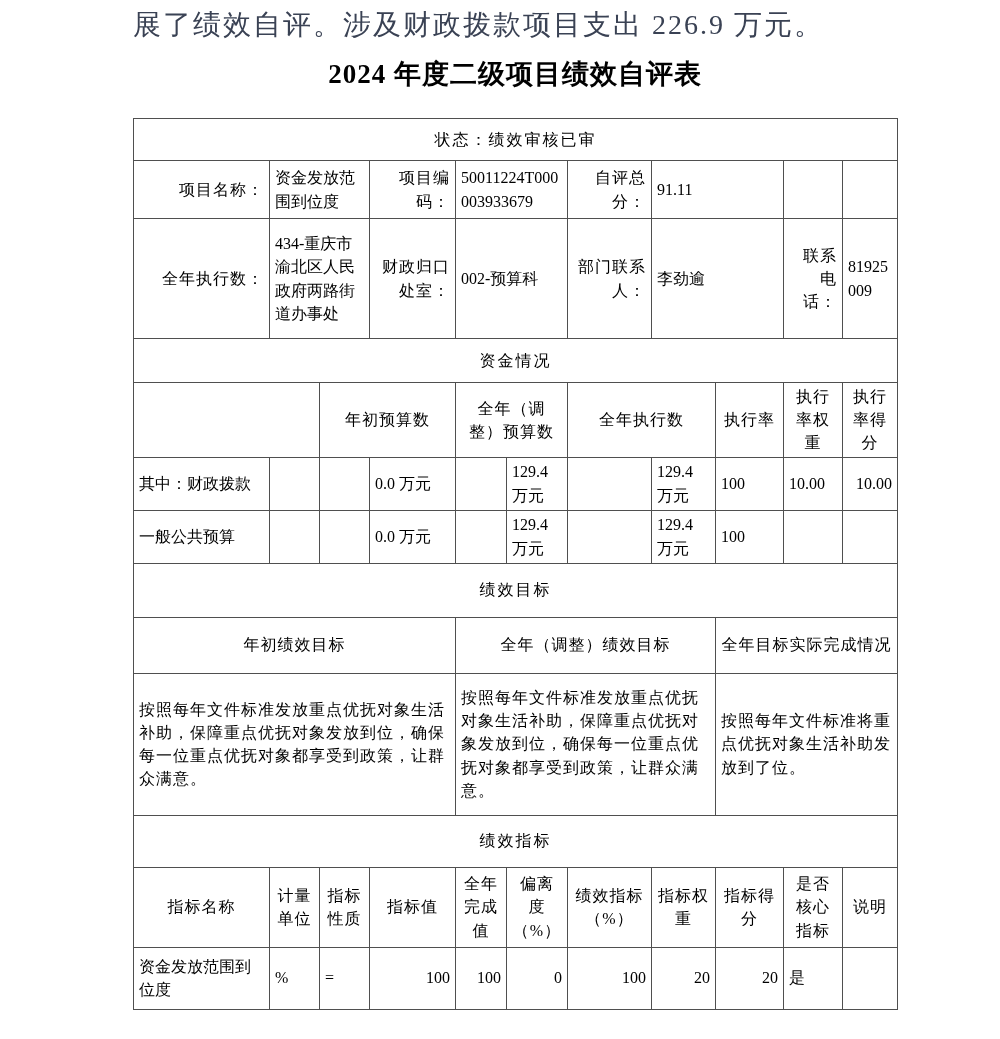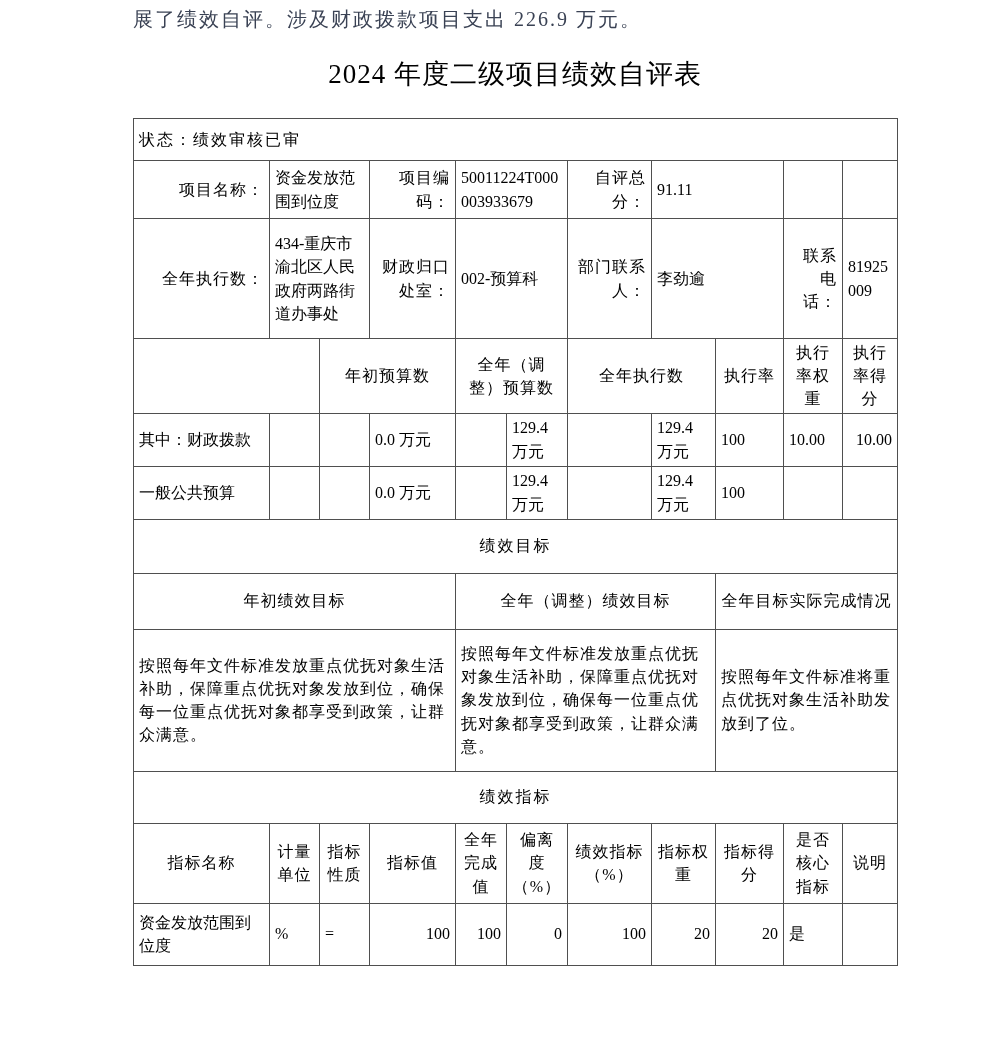--- a/index.html
+++ b/index.html
@@ -13,32 +13,32 @@
     overflow: hidden;
     position: relative;
     font-family: "Liberation Serif", "DejaVu Serif", serif;
     color: #000;
   }
   .intro {
     position: absolute;
     left: 133px;
     top: 6px;
     width: 820px;
-    font-size: 20px;
+    font-size: 28px;
     letter-spacing: 2px;
     color: #3a4254;
   }
   .title {
     position: absolute;
     left: 133px;
     top: 56px;
     width: 764px;
     text-align: center;
     font-size: 27px;
-    font-weight: normal;
+    font-weight: bold;
     letter-spacing: 1px;
     color: #000;
   }
   table.main {
     position: absolute;
     left: 133px;
     top: 118px;
     width: 764px;
     border-collapse: collapse;
     table-layout: fixed;
@@ -54,21 +54,21 @@
   }
   td.lbl   { text-align: right; letter-spacing: 1px; }
   td.val   { text-align: left; word-wrap: break-word; word-break: break-all; }
   td.c     { text-align: center; letter-spacing: 1px; }
   td.r     { text-align: right; padding-right: 3px; }
   td.section {
     text-align: center;
     letter-spacing: 2px;
   }
   td.status {
-    text-align: left;
+    text-align: center;
     padding-right: 3px;
     letter-spacing: 2px;
   }
   td.goal {
     vertical-align: top;
     text-align: left;
     line-height: 1.72;
     letter-spacing: 1px;
     padding: 4px 6px;
   }
@@ -114,20 +114,23 @@
     <td class="lbl">全年执行数：</td>
     <td colspan="2" class="val">434-重庆市渝北区人民政府两路街道办事处</td>
     <td class="lbl">财政归口处室：</td>
     <td colspan="2" class="val">002-预算科</td>
     <td class="lbl">部门联系人：</td>
     <td colspan="2" class="val">李劲逾</td>
     <td class="lbl">联系电话：</td>
     <td class="val">81925009</td>
   </tr>
 
+  <tr style="height:44px">
+    <td colspan="11" class="section">资金情况</td>
+  </tr>
 
   <tr style="height:58px">
     <td colspan="2"></td>
     <td colspan="2" class="c">年初预算数</td>
     <td colspan="2" class="c">全年（调整）预算数</td>
     <td colspan="2" class="c">全年执行数</td>
     <td class="c">执行率</td>
     <td class="c">执行率权重</td>
     <td class="c">执行率得分</td>
   </tr>

